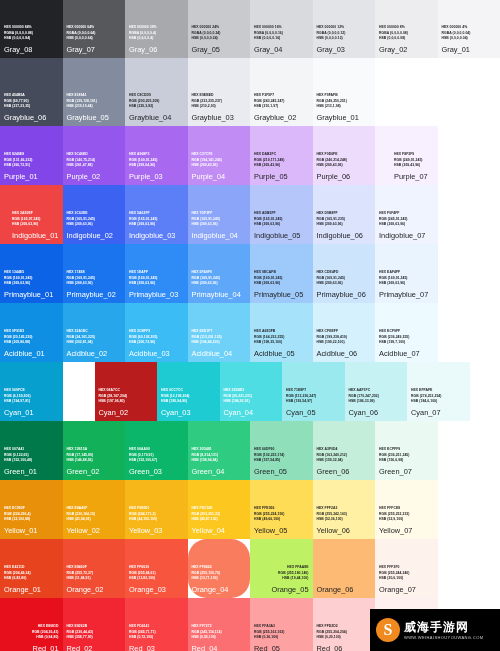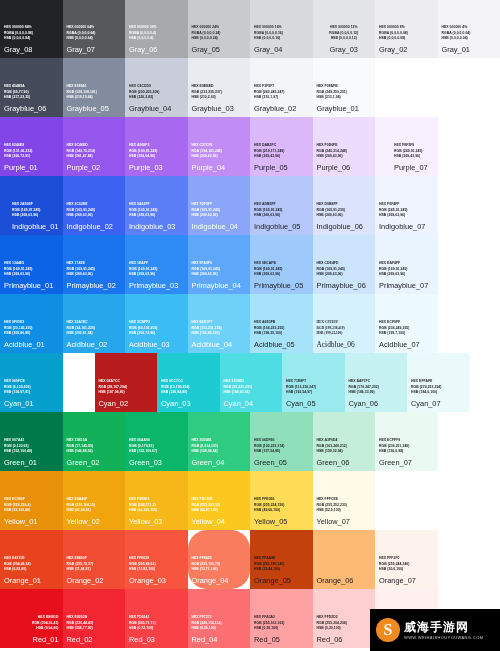--- a/index.html
+++ b/index.html
@@ -127,21 +127,21 @@
         <div class="name">Gray_05</div>
       </div>
       <div class="swatch dark-text" style="background: rgb(217, 218, 222); width: 62.5px; flex: 0 0 62.5px; justify-content: flex-end;">
         <div class="specs">
           <div class="spec">HEX 000000 16%</div>
           <div class="spec">RGBA (0,0,0,0.16)</div>
           <div class="spec">HSB (0,0,0,0.16)</div>
         </div>
         <div class="name">Gray_04</div>
       </div>
-      <div class="swatch dark-text" style="background: rgb(227, 228, 232); width: 62.5px; flex: 0 0 62.5px; text-align: center;">
+      <div class="swatch dark-text" style="background: rgb(227, 228, 232); width: 62.5px; flex: 0 0 62.5px;">
         <div class="specs">
           <div class="spec">HEX 000000 12%</div>
           <div class="spec">RGBA (0,0,0,0.12)</div>
           <div class="spec">HSB (0,0,0,0.12)</div>
         </div>
         <div class="name">Gray_03</div>
       </div>
       <div class="swatch dark-text" style="background: rgb(237, 237, 240); width: 62.5px; flex: 0 0 62.5px;">
         <div class="specs">
           <div class="spec">HEX 000000 8%</div>
@@ -152,21 +152,21 @@
       </div>
       <div class="swatch dark-text" style="background: rgb(244, 244, 246); width: 62.5px; flex: 0 0 62.5px;">
         <div class="specs">
           <div class="spec">HEX 000000 4%</div>
           <div class="spec">RGBA (0,0,0,0.04)</div>
           <div class="spec">HSB (0,0,0,0.04)</div>
         </div>
         <div class="name">Gray_01</div>
       </div>
     </div>
-    <div class="row" style="height: 59px;">
+    <div class="row" style="height: 68px;">
       <div class="swatch light-text" style="background: rgb(69, 75, 90); width: 62.5px; flex: 0 0 62.5px;">
         <div class="specs">
           <div class="spec">HEX 454B5A</div>
           <div class="spec">RGB (69,77,90)</div>
           <div class="spec">HSB (217,23,35)</div>
         </div>
         <div class="name">Grayblue_06</div>
       </div>
       <div class="swatch light-text" style="background: rgb(130, 140, 158); width: 62.5px; flex: 0 0 62.5px;">
         <div class="specs">
@@ -261,21 +261,21 @@
       <div class="swatch dark-text" style="background: rgb(248, 240, 254); width: 62.5px; flex: 0 0 62.5px; padding-left: 19px;">
         <div class="specs">
           <div class="spec">HEX F8F3F9</div>
           <div class="spec">RGB (249,91,245)</div>
           <div class="spec">HSB (269,43,96)</div>
         </div>
         <div class="name">Purple_07</div>
       </div>
     </div>
     <div class="row" style="height: 59px;">
-      <div class="swatch light-text" style="background: #1d4ed8; width: 62.5px; flex: 0 0 62.5px; padding-left: 12px;">
+      <div class="swatch light-text" style="background: #ef4444; width: 62.5px; flex: 0 0 62.5px; padding-left: 12px;">
         <div class="specs">
           <div class="spec">HEX 2A50EF</div>
           <div class="spec">RGB (165,97,245)</div>
           <div class="spec">HSB (269,63,96)</div>
         </div>
         <div class="name">Indigoblue_01</div>
       </div>
       <div class="swatch light-text" style="background: rgb(60, 98, 242); width: 62.5px; flex: 0 0 62.5px;">
         <div class="specs">
           <div class="spec">HEX 3C62EE</div>
@@ -417,21 +417,21 @@
         <div class="name">Acidblue_04</div>
       </div>
       <div class="swatch dark-text" style="background: rgb(166, 227, 251); width: 62.5px; flex: 0 0 62.5px;">
         <div class="specs">
           <div class="spec">HEX A6E3FB</div>
           <div class="spec">RGB (164,233,255)</div>
           <div class="spec">HSB (198,35,100)</div>
         </div>
         <div class="name">Acidblue_05</div>
       </div>
-      <div class="swatch dark-text" style="background: rgb(212, 241, 253); width: 62.5px; flex: 0 0 62.5px; font-family: Liberation Serif, serif;">
+      <div class="swatch dark-text" style="background: rgb(212, 241, 253); width: 62.5px; flex: 0 0 62.5px;">
         <div class="specs">
           <div class="spec">HEX CFEEFF</div>
           <div class="spec">RGB (199,238,419)</div>
           <div class="spec">HSB (199,22,100)</div>
         </div>
         <div class="name">Acidblue_06</div>
       </div>
       <div class="swatch dark-text" style="background: rgb(237, 250, 255); width: 62.5px; flex: 0 0 62.5px;">
         <div class="specs">
           <div class="spec">HEX ECF9FF</div>
@@ -591,20 +591,28 @@
         <div class="name">Yellow_04</div>
       </div>
       <div class="swatch dark-text" style="background: rgb(254, 220, 86); width: 62.5px; flex: 0 0 62.5px;">
         <div class="specs">
           <div class="spec">HEX FFE056</div>
           <div class="spec">RGB (255,224,150)</div>
           <div class="spec">HSB (49,66,100)</div>
         </div>
         <div class="name">Yellow_05</div>
       </div>
+      <div class="swatch dark-text" style="background: rgb(255, 240, 163); width: 62.5px; flex: 0 0 62.5px;">
+        <div class="specs">
+          <div class="spec">HEX FFF2A3</div>
+          <div class="spec">RGB (255,242,163)</div>
+          <div class="spec">HSB (52,36,100)</div>
+        </div>
+        <div class="name">Yellow_06</div>
+      </div>
       <div class="swatch dark-text" style="background: rgb(255, 251, 232); width: 62.5px; flex: 0 0 62.5px;">
         <div class="specs">
           <div class="spec">HEX FFFCE8</div>
           <div class="spec">RGB (255,252,233)</div>
           <div class="spec">HSB (52,9,100)</div>
         </div>
         <div class="name">Yellow_07</div>
       </div>
     </div>
     <div class="row" style="height: 59px;">
@@ -633,21 +641,21 @@
         <div class="name">Orange_03</div>
       </div>
       <div class="swatch light-text" style="background: rgb(250, 124, 95); width: 62.5px; flex: 0 0 62.5px; border-radius: 19px;">
         <div class="specs">
           <div class="spec">HEX FF8465</div>
           <div class="spec">RGB (255,130,70)</div>
           <div class="spec">HSB (13,71,100)</div>
         </div>
         <div class="name">Orange_04</div>
       </div>
-      <div class="swatch dark-text" style="background: #c2410c; width: 62.5px; flex: 0 0 62.5px;">
+      <div class="swatch dark-text" style="background: #bef264; width: 62.5px; flex: 0 0 62.5px; text-align: right;">
         <div class="specs">
           <div class="spec">HEX FFAA8E</div>
           <div class="spec">RGB (255,180,140)</div>
           <div class="spec">HSB (19,44,100)</div>
         </div>
         <div class="name">Orange_05</div>
       </div>
       <div class="swatch dark-text" style="background: #fdba74; width: 62.5px; flex: 0 0 62.5px; gap: 45px;">
         <div class="specs">
           <div class="spec">HEX FFD7BF</div>

